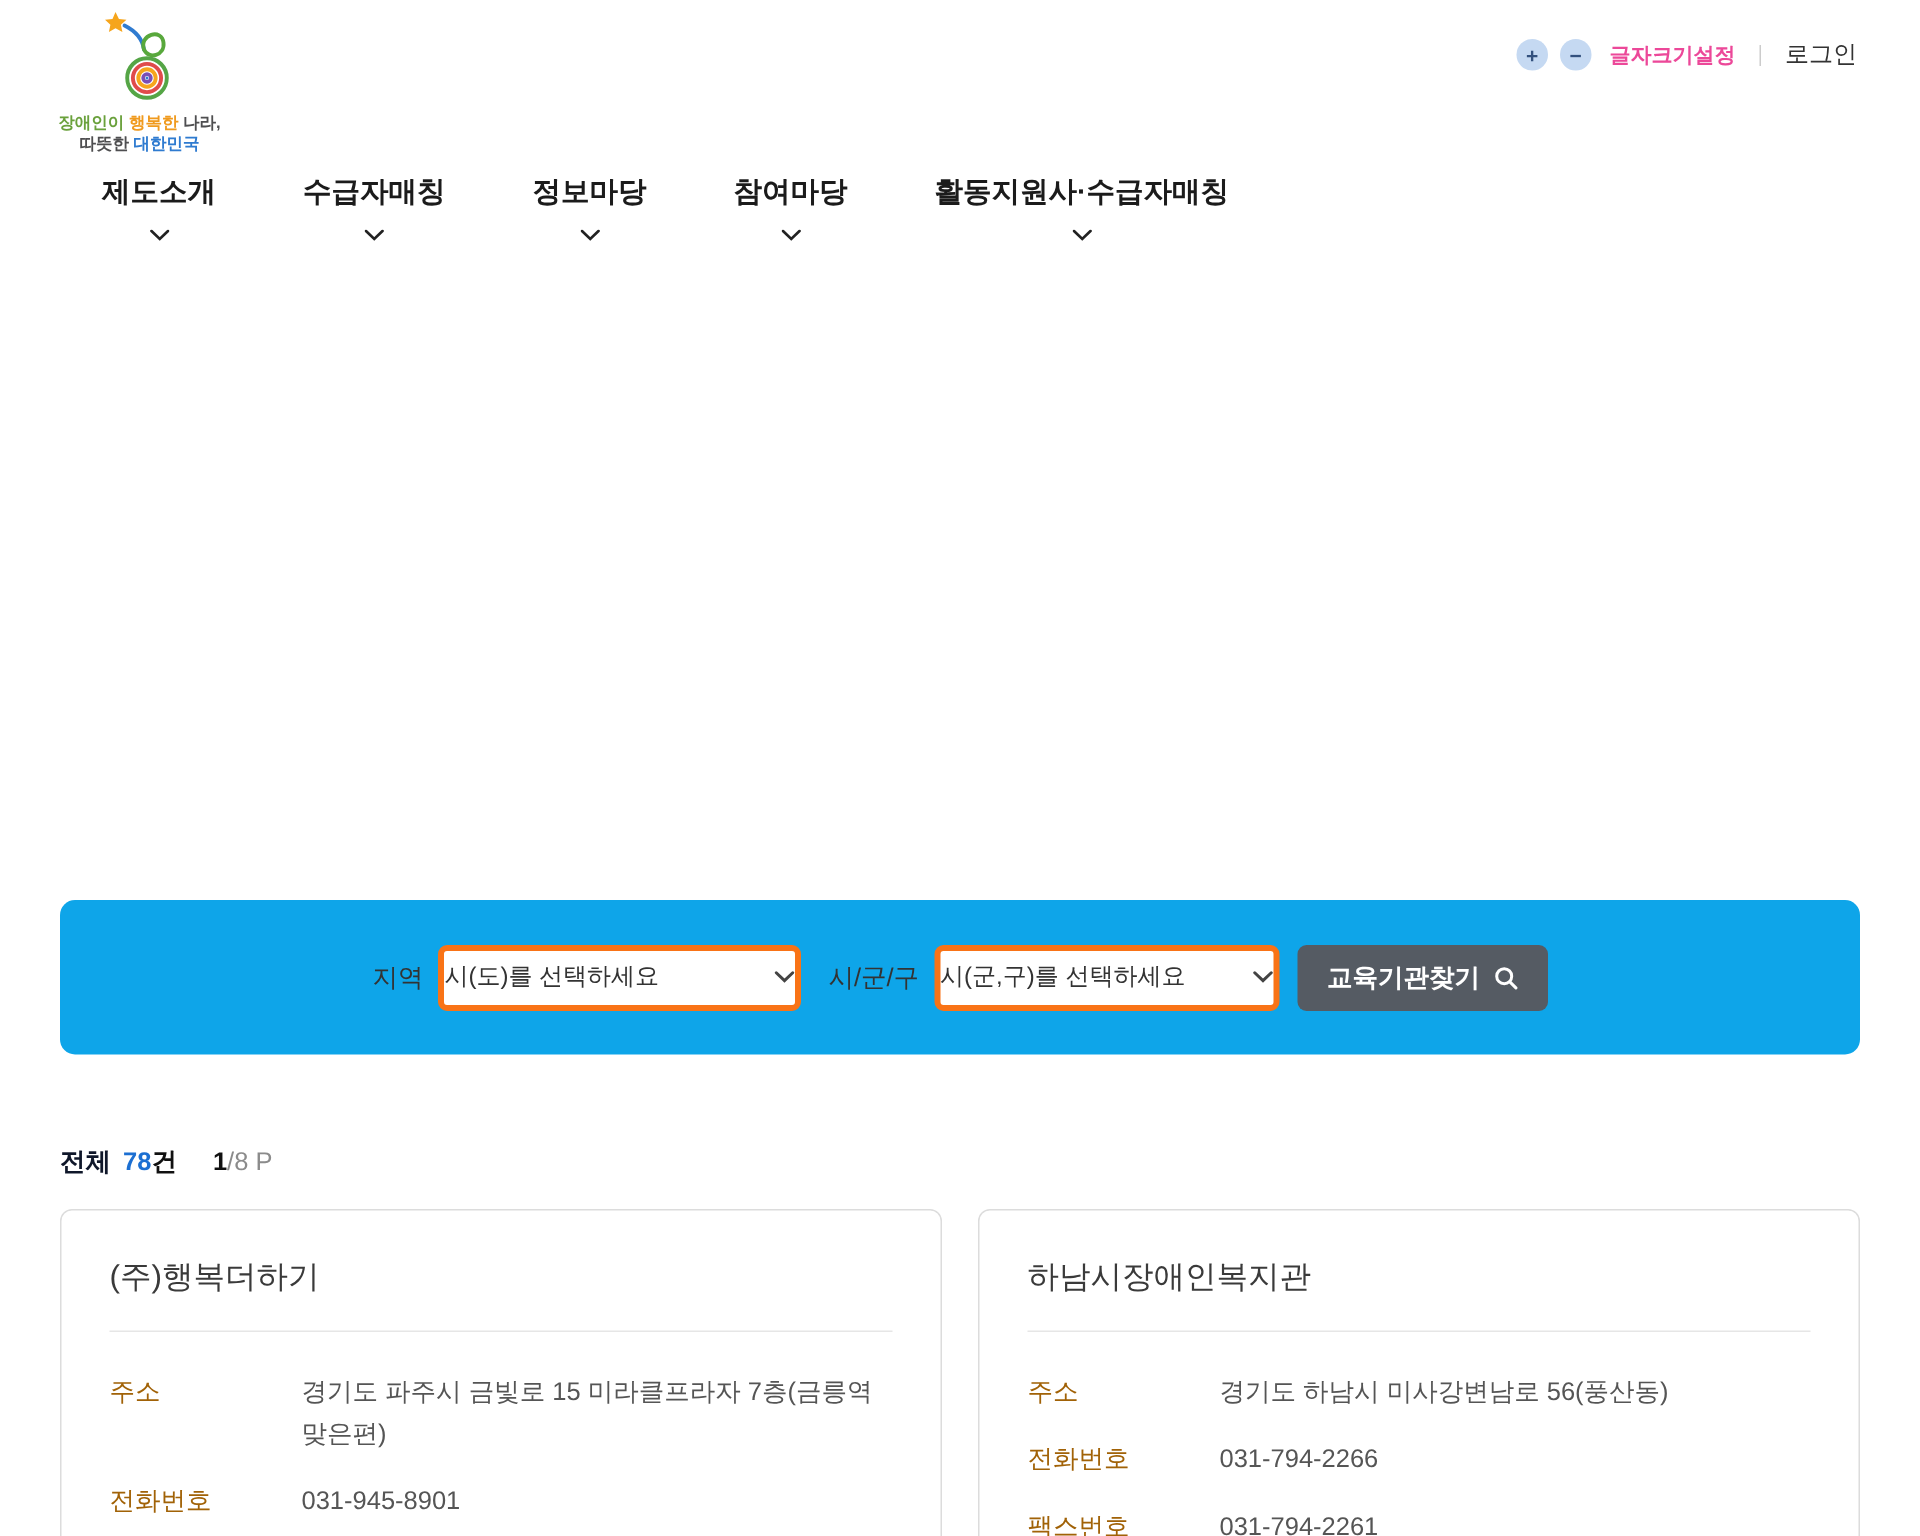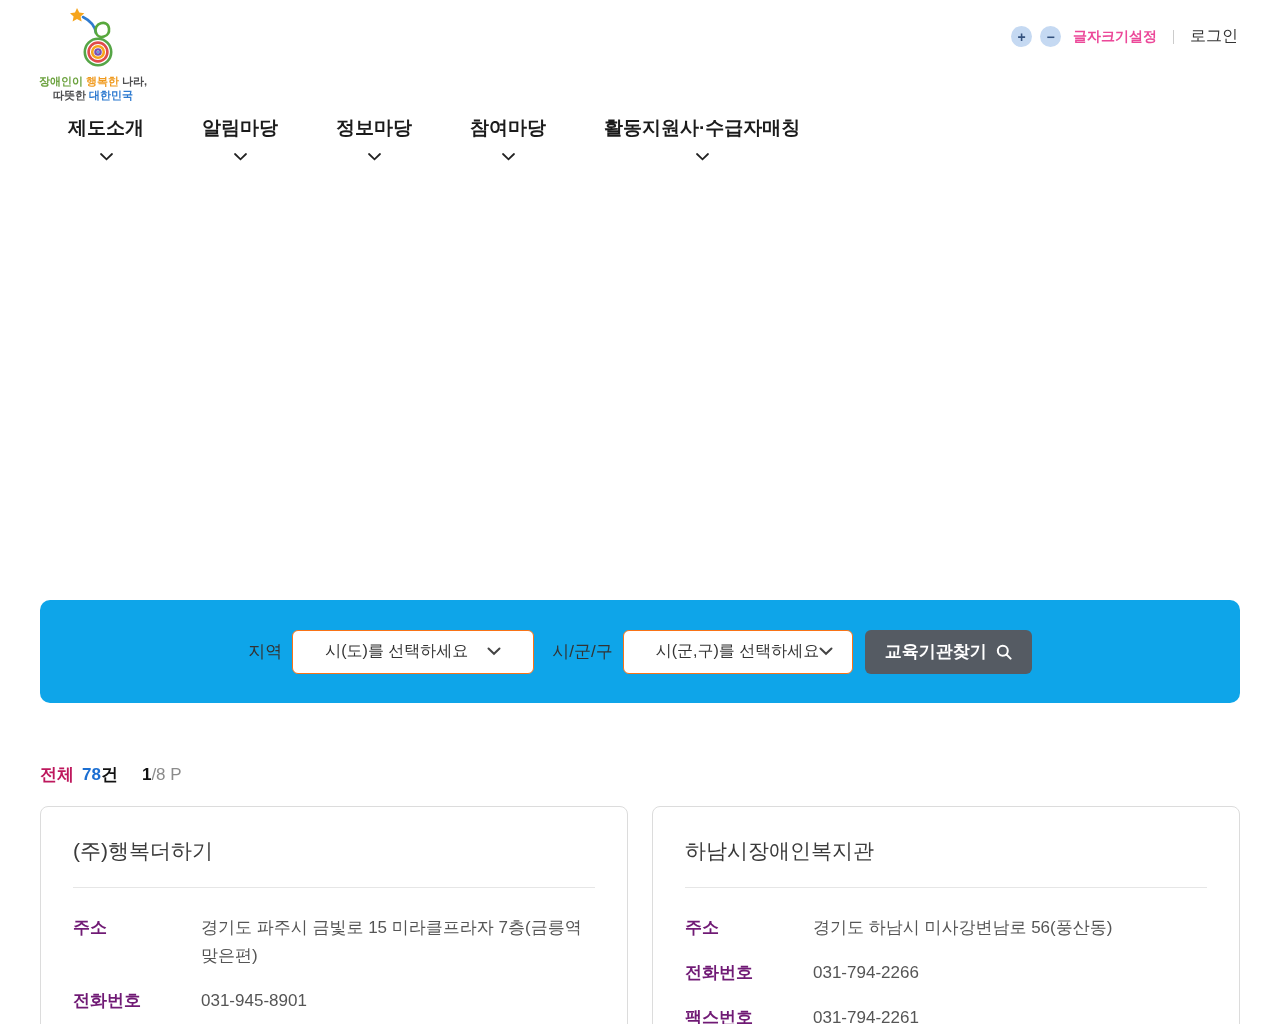--- a/index.html
+++ b/index.html
@@ -41,44 +41,44 @@
   .crumb-dd-value { font-size:16px; color:#333; }
   .easy-btn { position:absolute; left:1000px; top:0; width:240px; height:56px; background:#cfe1f5;
               border:none; font-size:17px; color:#2c415f; font-weight:500; cursor:pointer;
               display:flex; align-items:center; justify-content:center; font-family:inherit; }
 
   
   .filter-panel { position:absolute; top:600px; left:40px; width:1200px; height:103px;
                   background:#0ea5e9; border-radius:10px; display:flex; align-items:center; justify-content:center; }
   .filter-row { display:flex; align-items:center; }
   .filter-label { font-size:17px; color:#333; margin-right:10px; white-space:nowrap; }
-  .select-box { width:242px; height:44px; background:#fff; border:1px solid #f97316; border-radius:6px;
-                display:flex; align-items:center; justify-content:space-between; padding:0 32px;
+  .select-box { width:242px; height:44px; background:#fff; border:4px solid #f97316; border-radius:6px;
+                display:flex; align-items:center; justify-content:space-between; padding:0 0;
                 cursor:pointer; margin-right:18px; }
   .select-box.narrow { width:230px; margin-right:12px; }
   .select-value { font-size:16px; color:#333; white-space:nowrap; }
   .search-btn { height:44px; padding:0 20px; background:#555b63; border:none; border-radius:6px;
                 color:#fff; font-size:17px; font-weight:bold; display:flex; align-items:center; gap:9px;
                 cursor:pointer; font-family:inherit; }
 
   
   .results-info { position:absolute; top:763px; left:40px; display:flex; align-items:baseline; font-size:17px; }
-  .ri-total-label { font-weight:bold; color:#be185d; }
+  .ri-total-label { font-weight:bold; color:#0f172a; }
   .ri-count { font-weight:bold; color:#1c6fd2; margin-left:8px; }
   .ri-unit { font-weight:bold; color:#111; }
   .ri-page { margin-left:24px; font-weight:bold; color:#111; }
   .ri-page-rest { color:#8b8b8b; font-weight:normal; }
 
   
   .cards { position:absolute; top:806px; left:40px; width:1200px; display:flex; gap:24px; }
   .card { flex:1; background:#fff; border:1px solid #dcdcdc; border-radius:8px; padding:30px 32px 40px; height:320px; }
   .card-title { font-size:21px; color:#3a3a3a; font-weight:500; margin-bottom:22px; }
   .card-divider { border:none; border-top:1px solid #e6e6e6; margin-bottom:26px; }
   .card-row { display:flex; margin-bottom:17px; line-height:28px; }
-  .card-row-label { width:128px; min-width:128px; font-size:17px; font-weight:bold; color:#701a75; }
+  .card-row-label { width:128px; min-width:128px; font-size:17px; font-weight:normal; color:#a16207; }
   .card-row-value { font-size:17px; color:#555; }
 
   .icon { display:inline-flex; align-items:center; justify-content:center; }
 </style>
 </head>
 <body>
 
 <div class="page">
 
   <header class="header">
@@ -124,21 +124,21 @@
   <nav class="nav">
     <div class="nav-item">
       <span class="nav-label">제도소개</span>
       <span class="icon">
         <svg width="13" height="8" viewBox="0 0 13 8">
             <path d="M1 1l5.5 5.3L12 1" fill="none" stroke="#222" stroke-width="1.8" stroke-linecap="round"></path>
           </svg>
       </span>
     </div>
     <div class="nav-item">
-      <span class="nav-label">알림마당</span>
+      <span class="nav-label">수급자매칭</span>
       <span class="icon">
         <svg width="13" height="8" viewBox="0 0 13 8">
             <path d="M1 1l5.5 5.3L12 1" fill="none" stroke="#222" stroke-width="1.8" stroke-linecap="round"></path>
           </svg>
       </span>
     </div>
     <div class="nav-item">
       <span class="nav-label">정보마당</span>
       <span class="icon">
         <svg width="13" height="8" viewBox="0 0 13 8">

